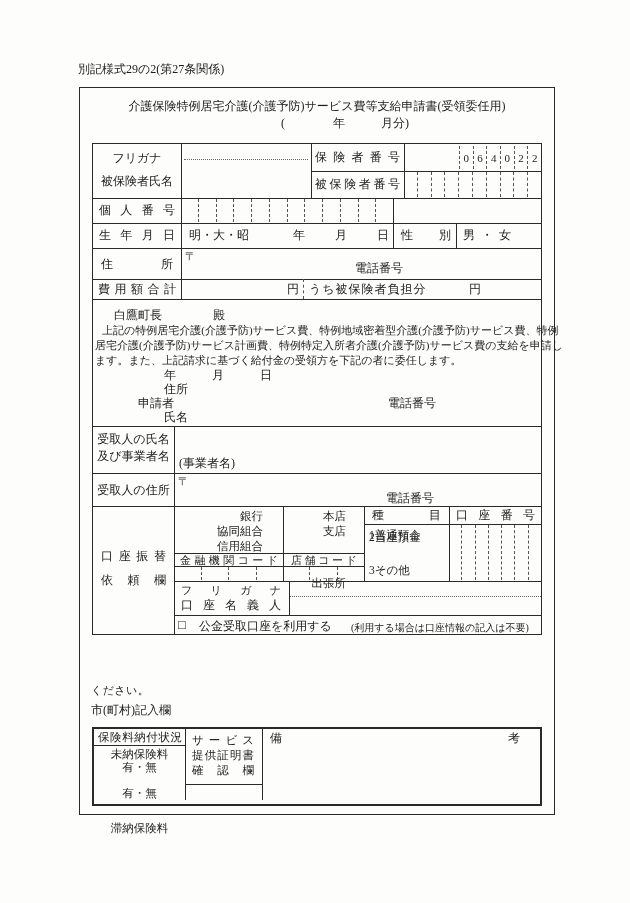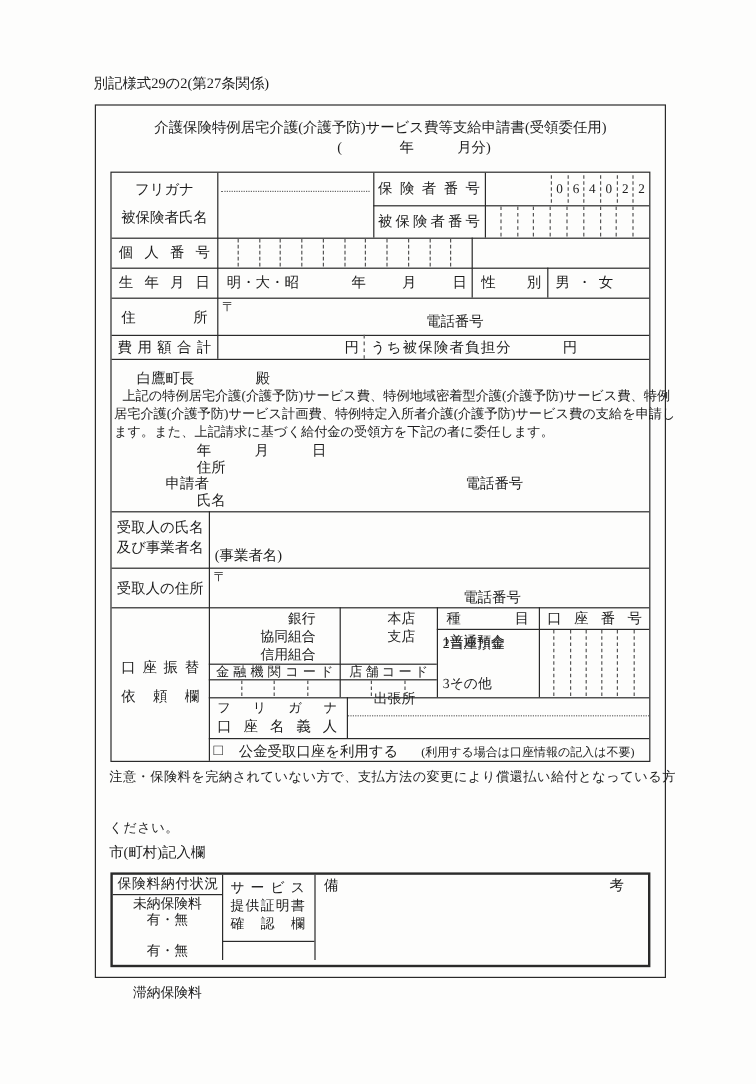--- a/index.html
+++ b/index.html
@@ -271,21 +271,20 @@
         <span>人</span>
       </div>
     <div class="hdot" style="left:197px;top:452px;width:251px;"></div>
     <div class="hl" style="left:81px;top:471px;width:367px;"></div>
 
     <div class="t f13" style="left:85px;top:473px;">□</div>
     <div class="t" style="left:106px;top:475px;">公金受取口座を利用する</div>
     <div class="t f10" style="left:258px;top:478px;">(利用する場合は口座情報の記入は不要)</div>
   </div>
 
-  <div class="t f11" style="left:91px;top:642px;letter-spacing:0.4px;">注意・保険料を完納されていない方で、支払方法の変更により償還払い給付となっている方</div>
   <div class="t f11" style="left:91px;top:684px;letter-spacing:0.4px;">ください。</div>
   <div class="t" style="left:91px;top:703px;">市(町村)記入欄</div>
 
   <div class="box" style="left:92px;top:727px;width:446px;height:75px;border-width:2px;">
     <div class="vl" style="left:91px;top:0;height:71px;"></div>
     <div class="vl" style="left:168px;top:0;height:71px;"></div>
     <div class="hl" style="left:0;top:16px;width:91px;"></div>
     <div class="hl" style="left:91px;top:55px;width:77px;"></div>
 
     <div class="t f115" style="left:4px;top:1px;width:84px;display:flex;" data-spread="">

